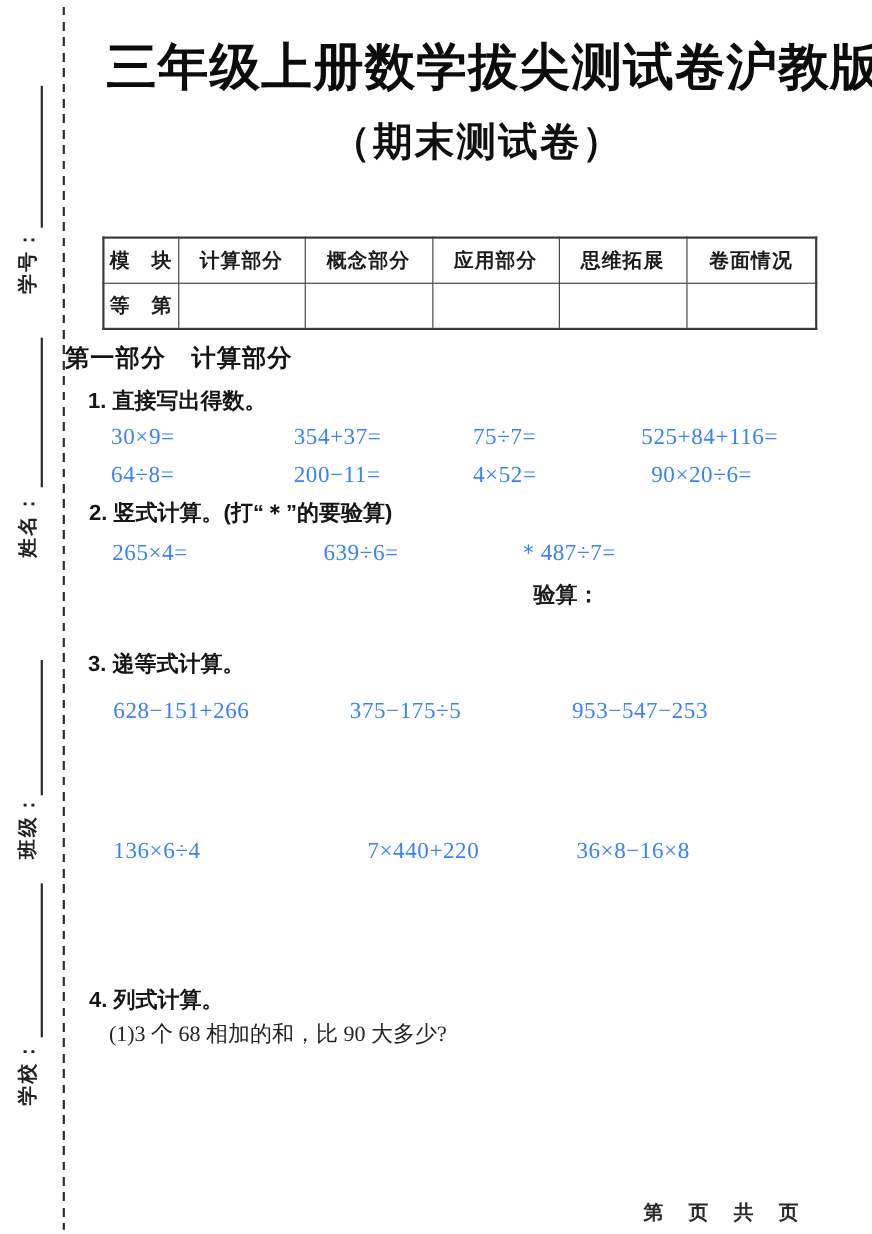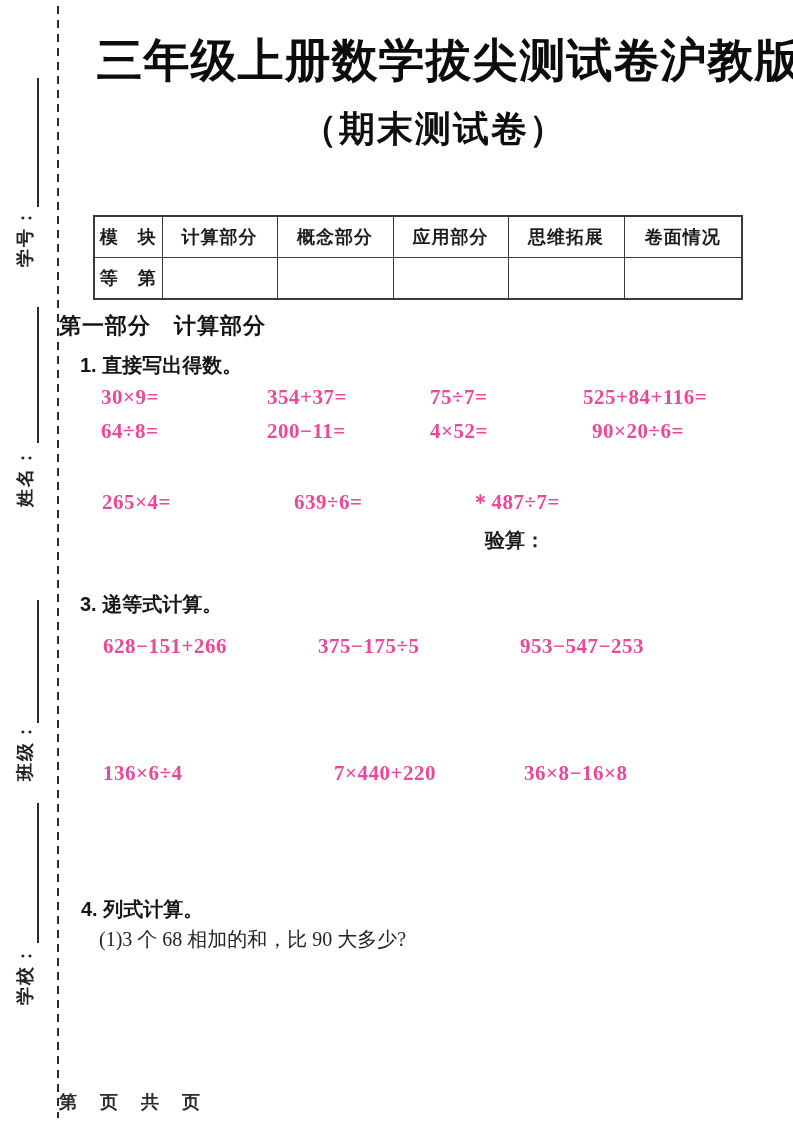--- a/index.html
+++ b/index.html
@@ -58,35 +58,35 @@
     letter-spacing:1px;color:#141414;
   }
   .q-title{
     position:absolute;
     font-size:20px;font-weight:800;color:#161616;
     white-space:nowrap;line-height:1.1;
   }
   .eq{
     position:absolute;
     font-family:"Liberation Serif","DejaVu Serif",serif;
-    font-size:21px;font-weight:700;color:#ec4899;
+    font-size:21px;font-weight:400;color:#3b82f6;
     white-space:nowrap;letter-spacing:0.5px;line-height:1.1;
   }
   .check-label{
     position:absolute;left:485px;top:527px;
     font-size:20px;font-weight:700;color:#1c1c1c;white-space:nowrap;
   }
   .sub-question{
     position:absolute;left:99px;top:926px;
     font-size:20px;font-weight:500;color:#242424;white-space:nowrap;
     font-family:"Liberation Serif","DejaVu Serif",serif;
   }
   .footer{
     position:absolute;left:59px;top:1090px;width:676px;
-    text-align:left;font-size:18px;font-weight:600;
+    text-align:right;font-size:18px;font-weight:600;
     letter-spacing:9px;color:#2a2a2a;
   }
 </style>
 </head>
 <body>
 
 <div class="page">
 
   <div class="cut-line"></div>
 
@@ -137,20 +137,21 @@
   <div class="q-title" style="left:80px;top:354px;">1. 直接写出得数。</div>
   <span class="eq" style="left:101px;top:386px;">30×9=</span>
   <span class="eq" style="left:267px;top:386px;">354+37=</span>
   <span class="eq" style="left:430px;top:386px;">75÷7=</span>
   <span class="eq" style="left:583px;top:386px;">525+84+116=</span>
   <span class="eq" style="left:101px;top:420px;">64÷8=</span>
   <span class="eq" style="left:267px;top:420px;">200−11=</span>
   <span class="eq" style="left:430px;top:420px;">4×52=</span>
   <span class="eq" style="left:592px;top:420px;">90×20÷6=</span>
 
+  <div class="q-title" style="left:81px;top:456px;">2. 竖式计算。(打“＊”的要验算)</div>
   <span class="eq" style="left:102px;top:491px;">265×4=</span>
   <span class="eq" style="left:294px;top:491px;">639÷6=</span>
   <span class="eq" style="left:470px;top:491px;">＊487÷7=</span>
   <div class="check-label">验算：</div>
 
   <div class="q-title" style="left:80px;top:593px;">3. 递等式计算。</div>
   <span class="eq" style="left:103px;top:635px;">628−151+266</span>
   <span class="eq" style="left:318px;top:635px;">375−175÷5</span>
   <span class="eq" style="left:520px;top:635px;">953−547−253</span>
   <span class="eq" style="left:103px;top:762px;">136×6÷4</span>

